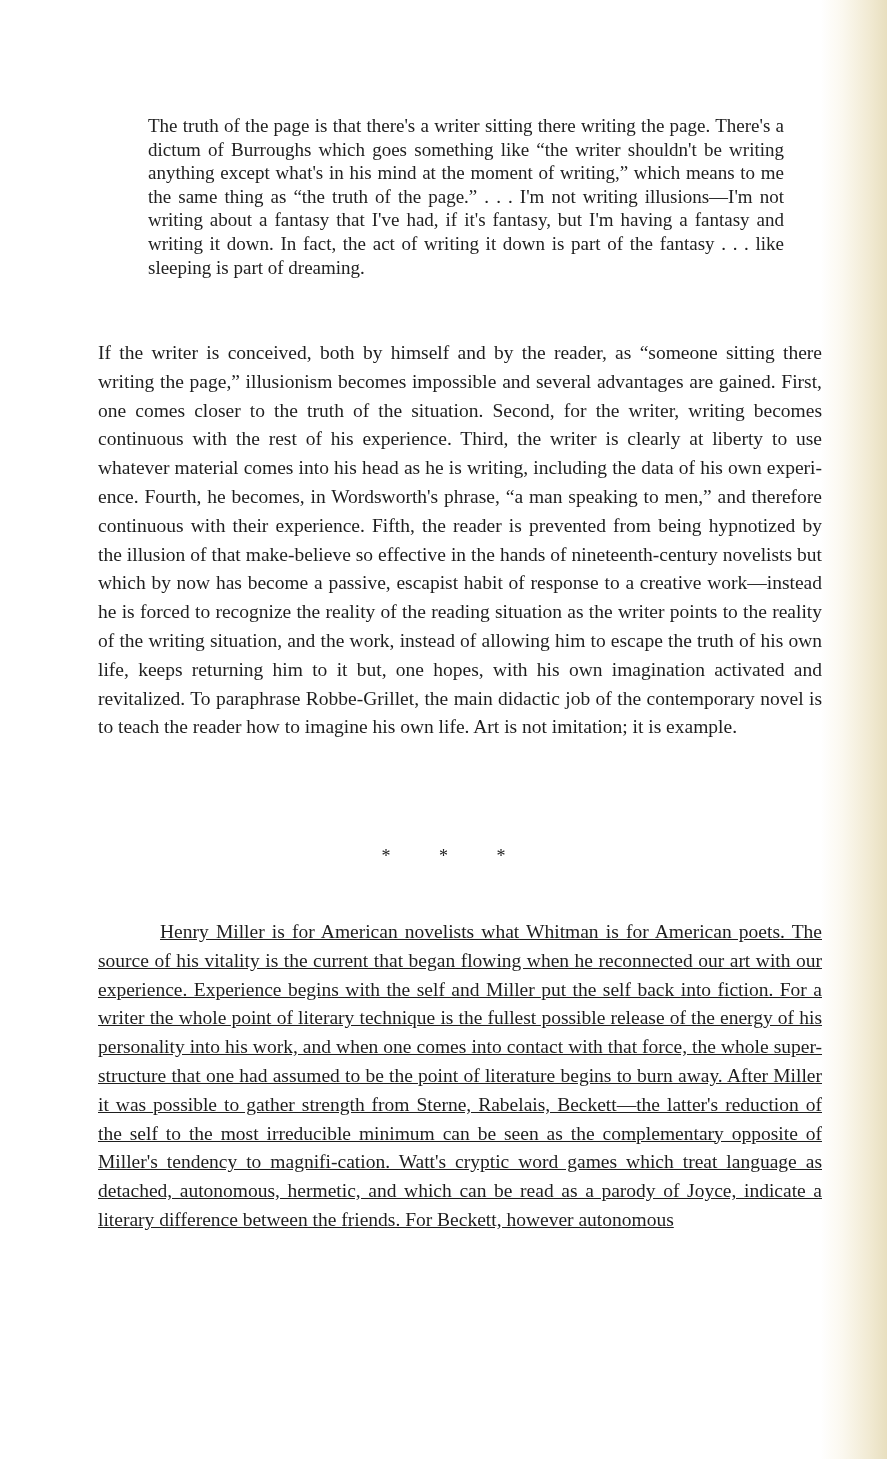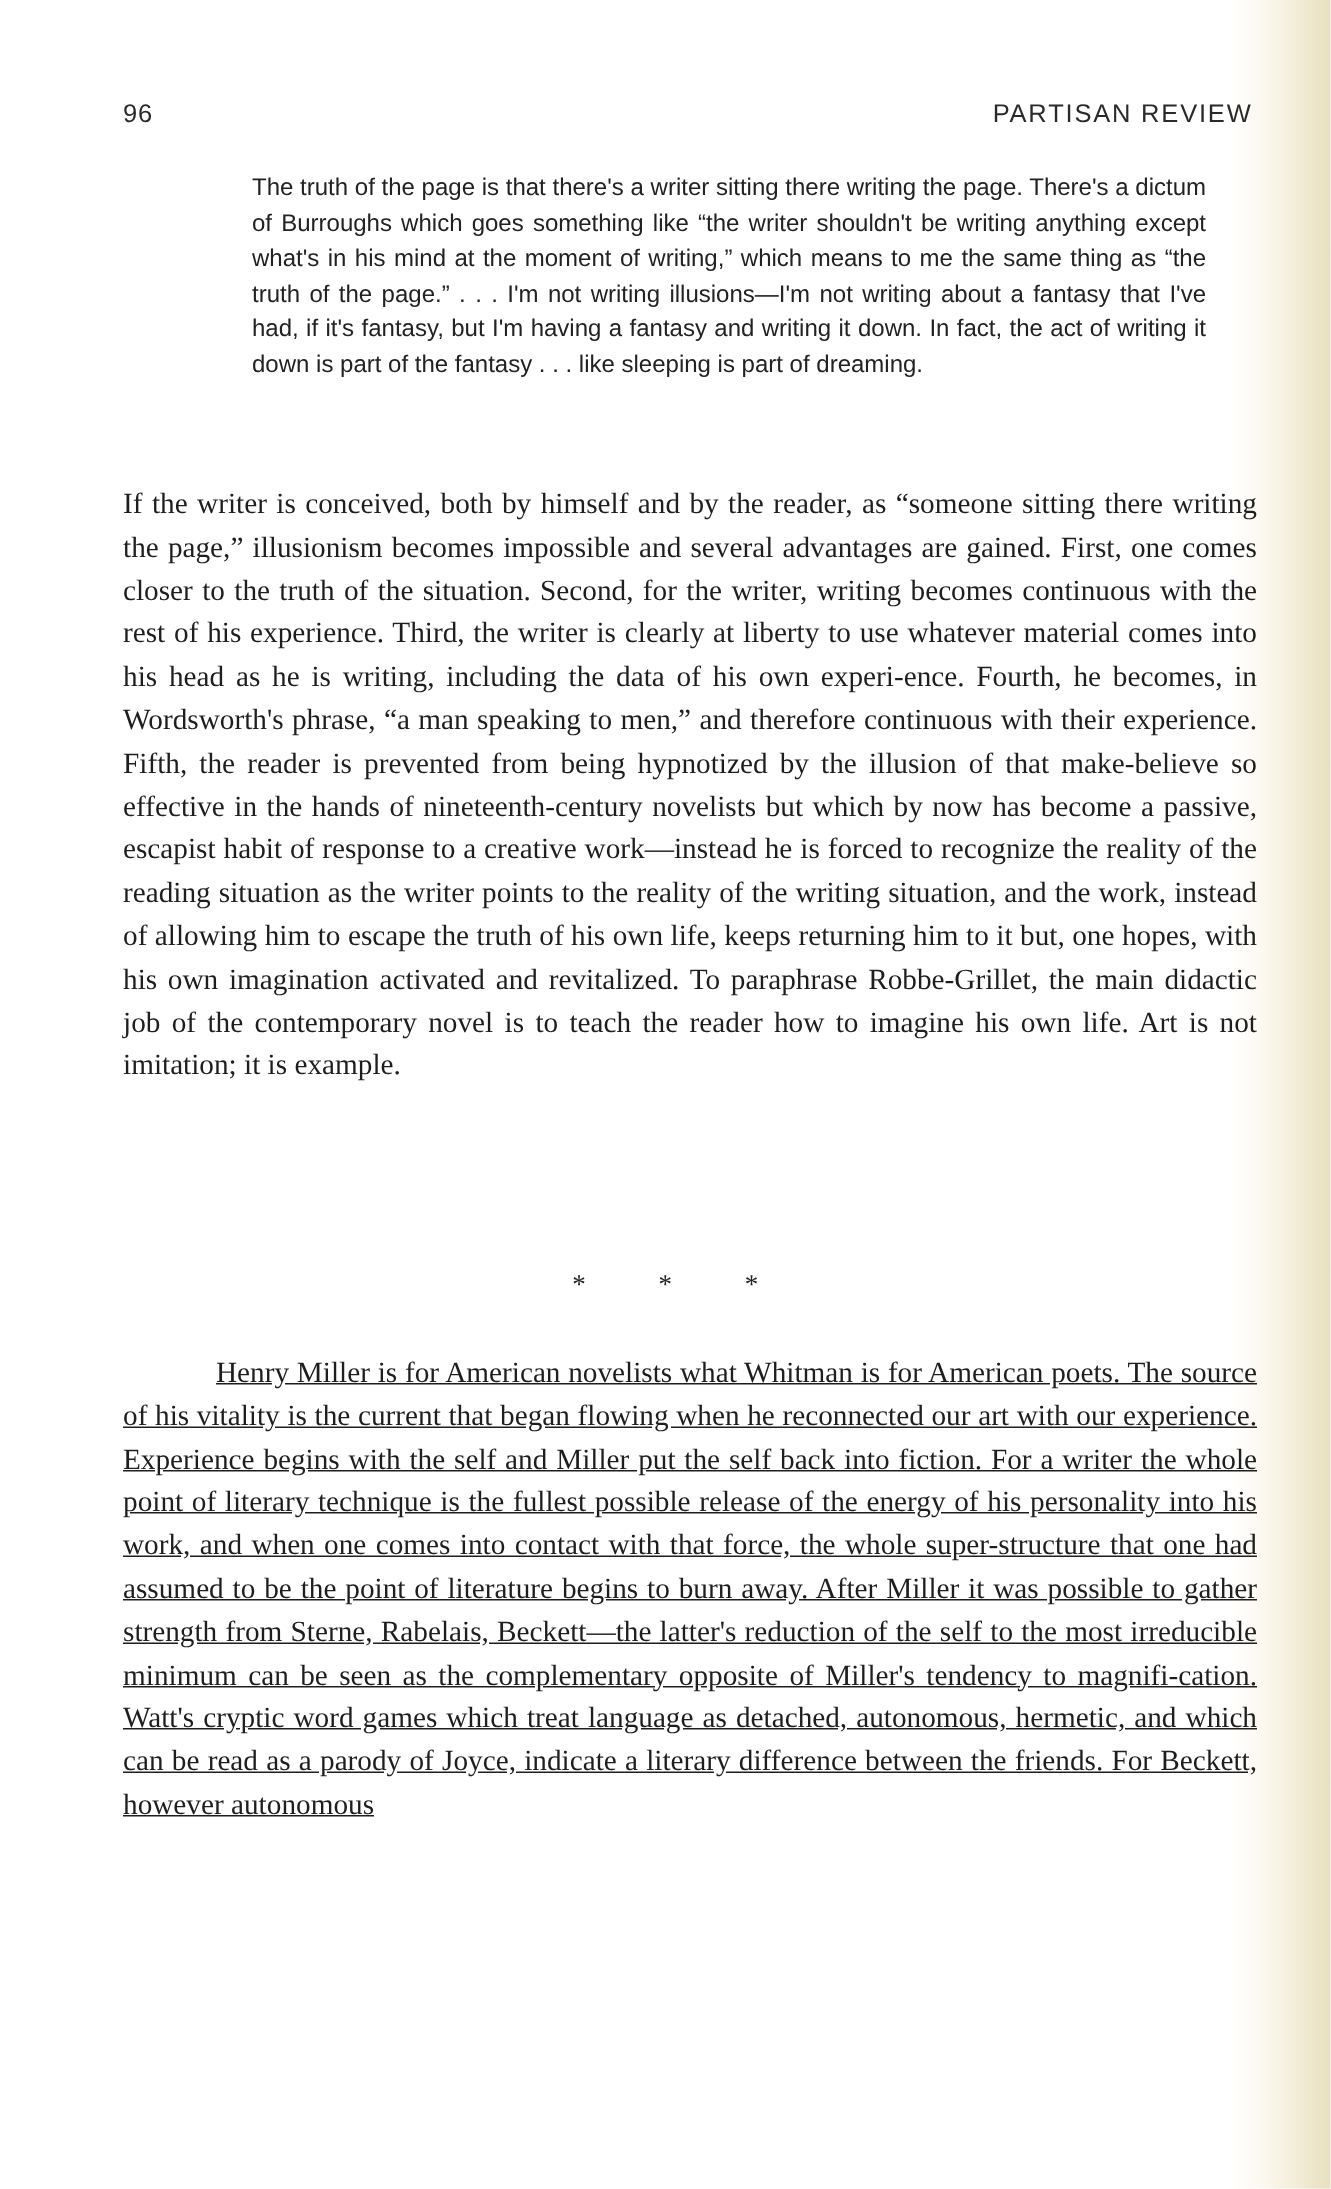--- a/index.html
+++ b/index.html
@@ -15,53 +15,48 @@
   .running-head {
     position: absolute; top: 66px; left: 82px; right: 52px; height: 24px;
     font-family: "Liberation Sans", sans-serif;
     font-size: 17px; color: #2a2a2a; letter-spacing: 0.5px;
   }
   .page-number { position: absolute; left: 0; top: 0; }
   .journal-title { position: absolute; right: 0; top: 0; letter-spacing: 1.2px; }
 
   .blockquote {
     position: absolute; left: 148px; top: 114px; width: 636px;
-    font-family: Liberation Sans, sans-serif;
-    font-size: 16px; line-height: 23.6px; color: #222;
+    font-family: Liberation Serif, serif;
+    font-size: 19px; line-height: 23.6px; color: #222;
     text-align: justify;
-    margin-left: 20px;
   }
   .blockquote p { margin: 0; }
 
   .body-text {
     font-family: "Liberation Serif", serif;
     font-size: 19.5px; line-height: 28.8px; color: #1e1e1e;
     text-align: justify;
     position: absolute; left: 82px; width: 756px;
   }
-  .body-text p { margin: 0; }
+  .body-text p { margin: 16px; }
   .para1 { top: 323px; }
   .para2 { top: 902px; text-decoration: underline; }
   .para2 p { text-indent: 62px; }
 
   .section-break {
     position: absolute; top: 846px; left: 0; width: 887px;
     text-align: center;
     font-family: "Liberation Serif", serif; font-size: 18px; color: #222;
   }
   .section-break span { display: inline-block; margin: 0 22px; }
 </style>
 </head>
 <body>
 
 <div class="page">
-  <div class="running-head">
-    <span class="page-number">96</span>
-    <span class="journal-title">PARTISAN REVIEW</span>
-  </div>
 
   <div class="blockquote">
     <p>The truth of the page is that there's a writer sitting there writing the page. There's a dictum of Burroughs which goes something like “the writer shouldn't be writing anything except what's in his mind at the moment of writing,” which means to me the same thing as “the truth of the page.” . . . I'm not writing illusions—I'm not writing about a fantasy that I've had, if it's fantasy, but I'm having a fantasy and writing it down. In fact, the act of writing it down is part of the fantasy . . . like sleeping is part of dreaming.</p>
   </div>
 
   <div class="body-text para1">
     <p>If the writer is conceived, both by himself and by the reader, as “someone sitting there writing the page,” illusionism becomes impossible and several advantages are gained. First, one comes closer to the truth of the situation. Second, for the writer, writing becomes continuous with the rest of his experience. Third, the writer is clearly at liberty to use whatever material comes into his head as he is writing, including the data of his own experi-ence. Fourth, he becomes, in Wordsworth's phrase, “a man speaking to men,” and therefore continuous with their experience. Fifth, the reader is prevented from being hypnotized by the illusion of that make-believe so effective in the hands of nineteenth-century novelists but which by now has become a passive, escapist habit of response to a creative work—instead he is forced to recognize the reality of the reading situation as the writer points to the reality of the writing situation, and the work, instead of allowing him to escape the truth of his own life, keeps returning him to it but, one hopes, with his own imagination activated and revitalized. To paraphrase Robbe-Grillet, the main didactic job of the contemporary novel is to teach the reader how to imagine his own life. Art is not imitation; it is example.</p>
   </div>
 
   <div class="section-break">

